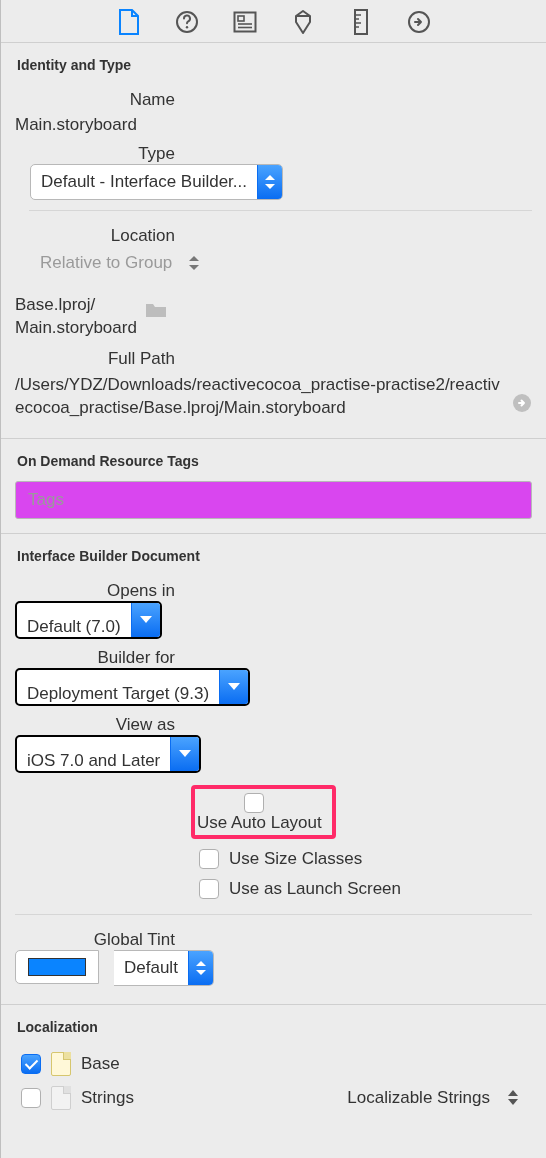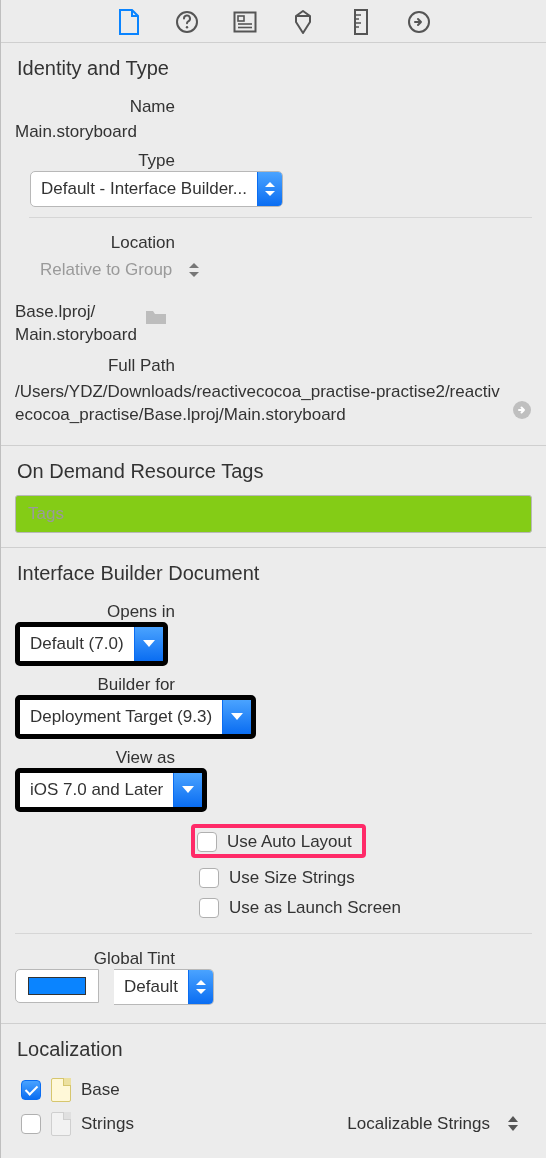--- a/index.html
+++ b/index.html
@@ -2,53 +2,53 @@
 <html><head>
 <meta charset="utf-8">
 <style>
   html,body{margin:0;padding:0;font-family:-apple-system,"Helvetica Neue",Helvetica,Arial,sans-serif;font-size:17px;color:#333;background:#ececec;-webkit-font-smoothing:antialiased;}
   .panel{width:546px;height:1158px;background:#ececec;border-left:1px solid #bfbfbf;box-sizing:border-box;overflow:hidden;}
   .tabbar{display:flex;justify-content:center;align-items:center;gap:34px;border-bottom:1px solid #cfcfcf;padding:10px 0 8px;}
   .tabicon{width:24px;height:24px;display:flex;align-items:center;justify-content:center;color:#555;}
   .tabicon.active{color:#0a84ff;}
   .tabicon svg{display:block;}
   .section{padding:10px 14px 14px;border-bottom:1px solid #cfcfcf;}
-  .section-title{font-weight:400;font-size:20px;margin:4px 0 12px 2px;color:#333;}
+  .section-title{font-weight:700;font-size:14px;margin:4px 0 12px 2px;color:#333;}
   .row{display:flex;align-items:flex-start;margin:4px 0;flex-direction:column;}
   .row .label{width:160px;text-align:right;padding-right:12px;color:#333;padding-top:5px;}
   .row .value{flex:1;min-width:0;}
   .plain{padding-top:5px;color:#333;}
   .popup{display:flex;align-items:center;background:#fff;border:1px solid #b8b8b8;border-radius:5px;height:34px;position:relative;overflow:hidden;margin-left:15px;}
   .popup .txt{flex:1;padding:0 10px;white-space:nowrap;overflow:hidden;text-overflow:ellipsis;}
   .popup .txt.placeholder{color:#9a9a9a;}
   .popup .stepper{width:24px;height:100%;background:linear-gradient(#4aa3ff,#0a6df2);border-left:1px solid #0a6df2;display:flex;flex-direction:column;align-items:center;justify-content:center;}
   .popup .stepper .arr{width:0;height:0;border-left:5px solid transparent;border-right:5px solid transparent;}
   .popup .stepper .arr.up{border-bottom:5px solid #fff;margin-bottom:2px;}
   .popup .stepper .arr.down{border-top:5px solid #fff;margin-top:2px;}
   .popup .stepper.grey{background:transparent;border-left:none;}
   .popup .stepper.grey .arr.up{border-bottom-color:#777;}
   .popup .stepper.grey .arr.down{border-top-color:#777;}
   .popup.flat{background:transparent;border:none;}
-  .dropdown{display:flex;align-items:center;background:#fff;border:5px solid #000000;border-radius:5px;height:34px;overflow:hidden;position:relative;}
+  .dropdown{display:flex;align-items:flex-end;background:#fff;border:2px solid #000000;border-radius:5px;height:34px;overflow:hidden;position:relative;}
   .dropdown .txt{flex:1;padding:0 10px;white-space:nowrap;overflow:hidden;text-overflow:ellipsis;}
   .dropdown .btn{width:28px;height:100%;background:linear-gradient(#4aa3ff,#0a6df2);border-left:1px solid #0a6df2;display:flex;align-items:center;justify-content:center;}
   .dropdown .btn .chev{width:0;height:0;border-left:6px solid transparent;border-right:6px solid transparent;border-top:7px solid #fff;}
   .thin-sep{border-top:1px solid #d6d6d6;margin:10px 0 10px 14px;}
   .path{line-height:1.35;}
   .pathrow{display:flex;align-items:flex-start;gap:8px;}
   .pathrow .folder{margin-top:12px;color:#9a9a9a;}
   .revealbtn{color:#777;margin-left:6px;align-self:flex-end;}
-  .textfield{background:#84cc16;border:1px solid #b8b8b8;border-radius:3px;height:36px;display:flex;padding:0 10px;}
+  .textfield{background:#d946ef;border:1px solid #b8b8b8;border-radius:3px;height:36px;display:flex;padding:0 10px;}
   .textfield input{border:none;outline:none;width:100%;font-size:17px;background:transparent;color:#333;}
   .textfield input::placeholder{color:#9a9a9a;}
   .chk{width:20px;height:20px;border:1px solid #b0b0b0;border-radius:4px;background:#fff;display:inline-flex;align-items:center;justify-content:center;margin-right:10px;vertical-align:middle;box-sizing:border-box;}
   .chk.on{background:linear-gradient(#4aa3ff,#0a6df2);border-color:#0a6df2;}
   .chk.on:after{content:'';width:5px;height:10px;border:solid #fff;border-width:0 2.5px 2.5px 0;transform:rotate(45deg);margin-top:-2px;}
   .chkrow{display:flex;align-items:center;padding:5px 0 5px 184px;}
-  .highlight{border:4px solid #ff2a68;border-radius:4px;padding:4px 10px 2px 2px;display:inline-flex;align-items:center;}
+  .highlight{border:4px solid #ff2a68;border-radius:4px;padding:4px 10px 2px 2px;display:inline-flex;align-items:center;flex-direction:column;}
   .colorwell{display:flex;align-items:center;border:1px solid #b8b8b8;border-radius:5px 0 0 5px;background:#fff;height:34px;padding:0 12px;box-sizing:border-box;}
   .swatch{width:56px;height:16px;background:#0a84ff;border:1px solid #333;}
   .tintrow{display:flex;}
   .tintrow .popup{border-radius:0 5px 5px 0;border-left:none;}
   .locrow{display:flex;align-items:center;padding:5px 0 5px 6px;}
   .loc-right{margin-left:auto;display:flex;align-items:center;padding-right:14px;}
   .mini-stepper{display:flex;flex-direction:column;margin-left:18px;}
   .mini-stepper .a{width:0;height:0;border-left:5px solid transparent;border-right:5px solid transparent;}
   .mini-stepper .a.up{border-bottom:6px solid #555;margin-bottom:3px;}
   .mini-stepper .a.down{border-top:6px solid #555;}
@@ -218,21 +218,21 @@
     </div>
 
     <div class="chkrow" style="padding-left:176px;padding-top:8px">
       <span class="highlight">
         <span class="chk"></span>
         <span>Use Auto Layout</span>
       </span>
     </div>
     <div class="chkrow">
       <span class="chk"></span>
-      <span>Use Size Strings</span>
+      <span>Use Size Classes</span>
     </div>
     <div class="chkrow">
       <span class="chk"></span>
       <span>Use as Launch Screen</span>
     </div>
 
     <div class="thin-sep" style="margin-left:0"></div>
 
     <div class="row">
       <div class="label">Global Tint</div>

